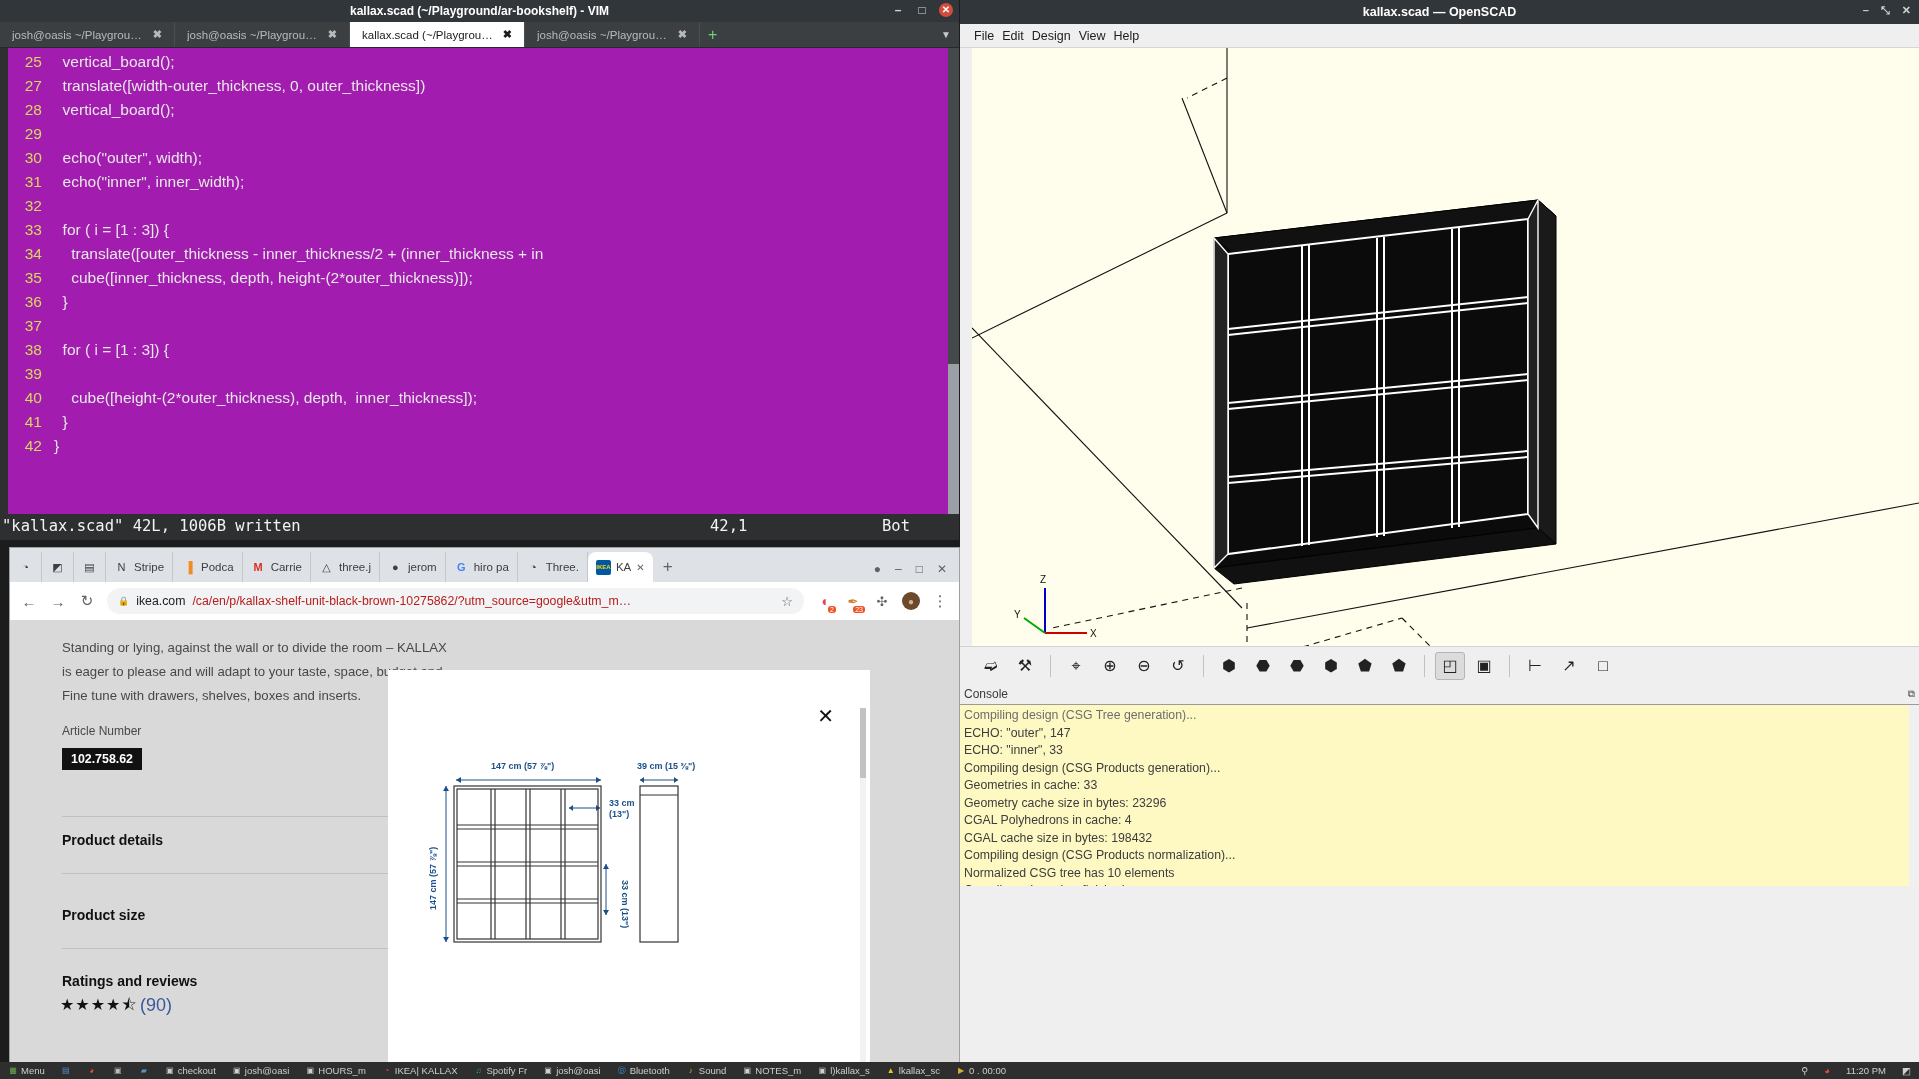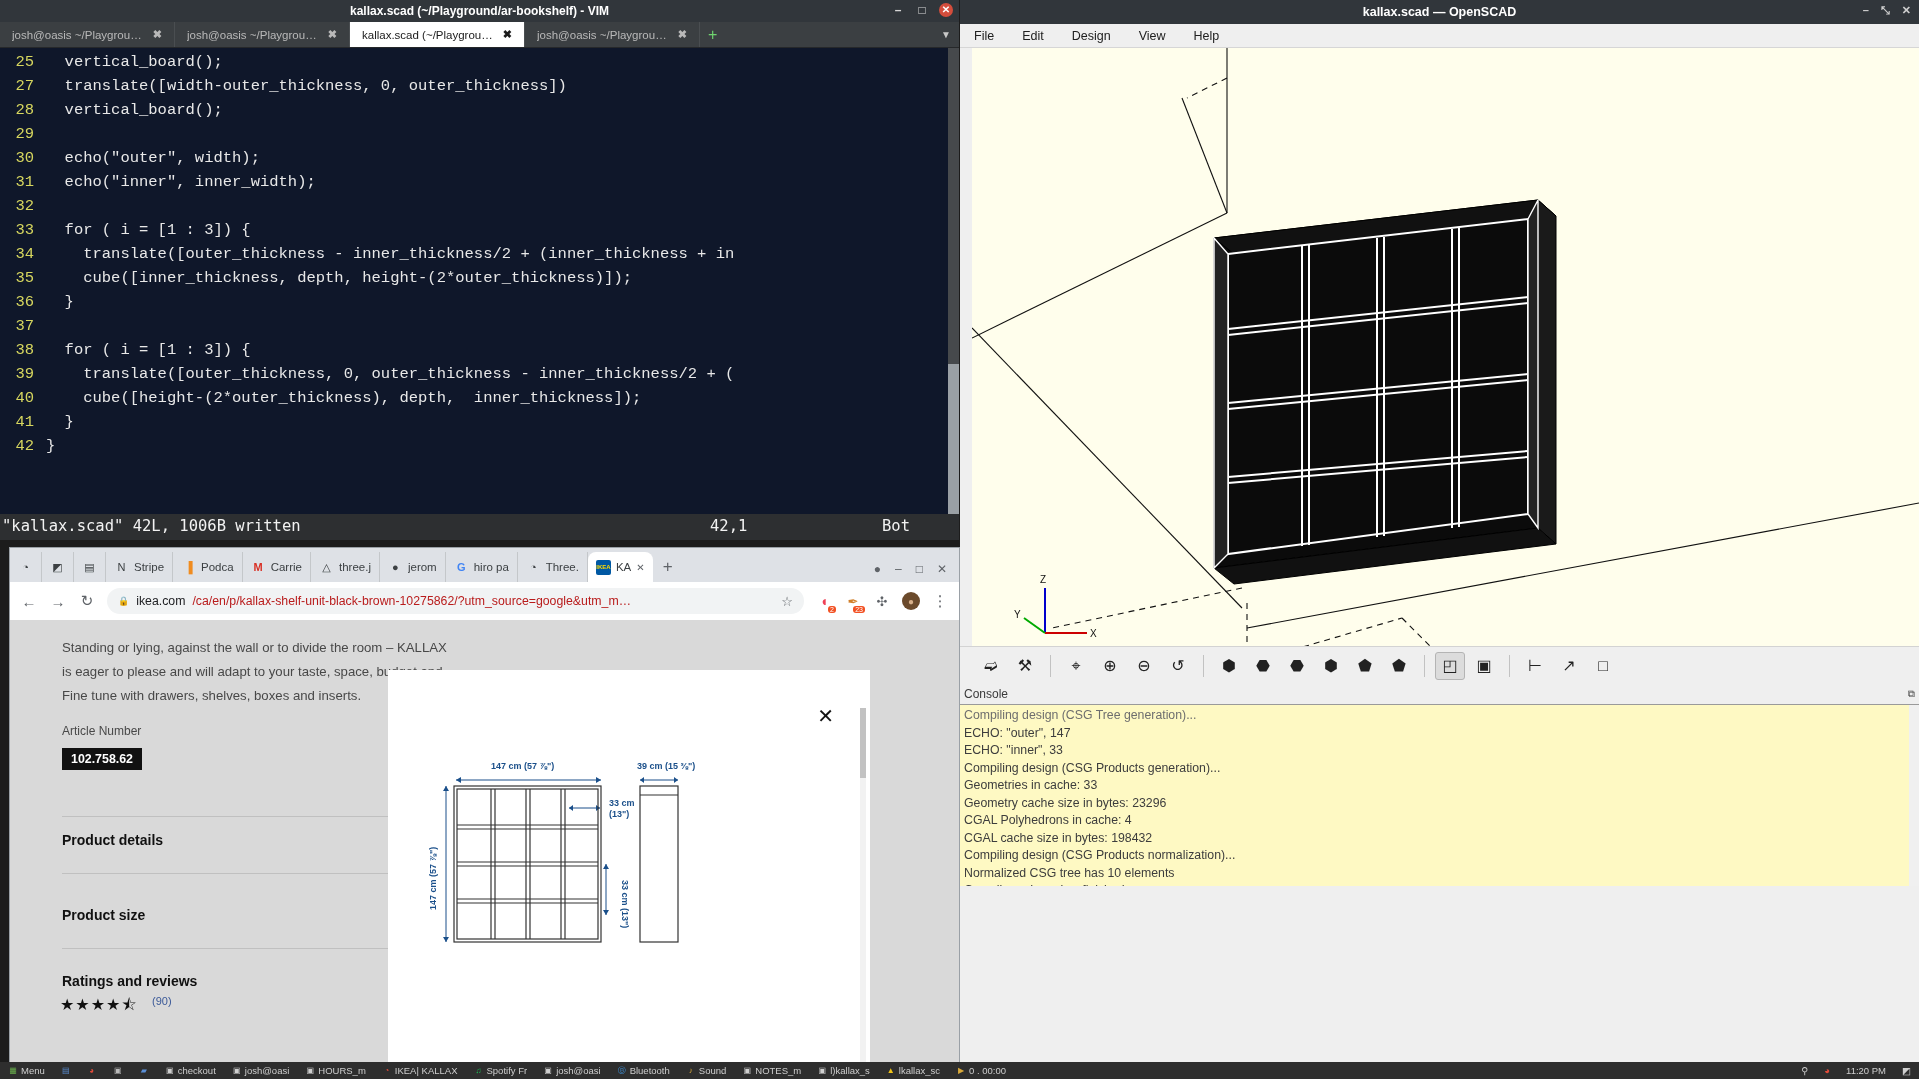--- a/index.html
+++ b/index.html
@@ -35,23 +35,23 @@
     color: #b9b9b9; background: #3b3f42; max-width: 175px; overflow: hidden;
     white-space: nowrap; border-right: 1px solid #4a4e51;
   }
   .vim-tab.active { background: #ffffff; color: #1a1a1a; }
   .vim-tab .tabx { font-weight: bold; font-size: 11px; }
   .vim-tab-label { overflow: hidden; text-overflow: ellipsis; }
   .vim-tab-plus { display:flex; align-items:center; padding: 0 8px; color: #6fd36f; font-size: 16px; }
   .vim-tab-menu { display:flex; align-items:center; padding: 0 8px; color: #c8c8c8; font-size: 10px; margin-left:auto;}
 
   .vim-editor {
-    height: 466px; background: #0f172a; overflow: hidden;
-    font-family: Liberation Mono, monospace; font-size: 15.5px;
-    padding-top: 2px; position: relative;
+    height: 466px; background: #a21caf; overflow: hidden;
+    font-family: Liberation Sans, sans-serif; font-size: 15.5px;
+    padding-top: 2px; position: relative; margin-left: 8px;
   }
   .vim-line { height: 24px; line-height: 24px; white-space: pre; display: flex; }
   .vim-lnum { width: 46px; text-align: right; padding-right: 12px; color: #d7d75f; flex: 0 0 46px; }
   .vim-code { color: #e8e8e8; }
   .vim-scrollbar {
     position: absolute; right: 0; top: 0; width: 11px; height: 100%;
     background: #46494c;
   }
   .vim-scrollthumb { position: absolute; right: 0; bottom: 0; width: 11px; height: 150px; background: #9aa0a5; }
   .vim-status {
@@ -69,21 +69,21 @@
     background: #efefef;
   }
   .scad-titlebar {
     height: 24px; background: #31363b; color: #fff; display: flex;
     align-items: center; justify-content: center; font-size: 12.5px; font-weight: bold;
     position: relative;
   }
   .scad-winbtns { position: absolute; right: 8px; top: 4px; display: flex; gap: 12px; color:#cfcfcf; font-size: 11px;}
   .scad-menubar {
     height: 24px; background: #efefef; display: flex; align-items: center;
-    gap: 20px; padding-left: 10px; font-size: 12.5px; color: #202020;
+    padding-left: 10px; font-size: 12.5px; color: #202020;
     border-bottom: 1px solid #d6d6d6;
   }
   .scad-menu-item { padding: 2px 4px; cursor: default; }
   .scad-viewport {
     position: relative; height: 598px; background: #fffeec;
     border-left: 12px solid #efefef; overflow: hidden;
   }
   .scad-toolbar {
     height: 38px; background: #efefef; display: flex; align-items: center;
     padding-left: 16px; gap: 4px; border-top: 1px solid #d3d3d3;
@@ -138,21 +138,21 @@
   .ch-page { height: 442px; background: #d9d9d9; position: relative; overflow: hidden; }
   .ikea-desc { position: absolute; left: 52px; top: 16px; font-size: 13.2px; color: #484848; line-height: 24px; width: 470px;}
   .ikea-art-label { position: absolute; left: 52px; top: 104px; font-size: 12px; color: #484848; }
   .ikea-art-chip {
     position: absolute; left: 52px; top: 128px; background: #111; color: #fff;
     font-size: 12.4px; font-weight: bold; padding: 4px 9px;
   }
   .ikea-rule { position: absolute; left: 52px; width: 470px; height: 1px; background: #c0c0c0; }
   .ikea-h { position: absolute; left: 52px; font-size: 14px; font-weight: bold; color: #111; }
   .ikea-stars { position: absolute; left: 50px; top: 496px; font-size: 16px; color: #111; letter-spacing: 1px;}
-  .ikea-stars-count { position: absolute; left: 142px; top: 497px; font-size: 11px; color: #3b5998; }
+  .ikea-stars-count { position: absolute; left: 130px; top: 497px; font-size: 18px; color: #3b5998; }
 
   .ikea-modal {
     position: absolute; left: 378px; top: 50px; width: 482px; height: 392px;
     background: #ffffff; overflow: hidden;
   }
   .ikea-modal-close { position: absolute; right: 36px; top: 34px; font-size: 20px; color: #111; }
   .ikea-modal-scroll { position: absolute; right: 4px; top: 38px; width: 6px; height: 354px; background: #f2f2f2;}
   .ikea-modal-thumb { position: absolute; right: 4px; top: 38px; width: 6px; height: 70px; background: #c2c2c2;}
 
   .dim-svg { position: absolute; left: 0; top: 0; }
@@ -210,21 +210,21 @@
       <div class="vim-line"><span class="vim-lnum">29</span><span class="vim-code"></span></div>
       <div class="vim-line"><span class="vim-lnum">30</span><span class="vim-code">  echo("outer", width);</span></div>
       <div class="vim-line"><span class="vim-lnum">31</span><span class="vim-code">  echo("inner", inner_width);</span></div>
       <div class="vim-line"><span class="vim-lnum">32</span><span class="vim-code"></span></div>
       <div class="vim-line"><span class="vim-lnum">33</span><span class="vim-code">  for ( i = [1 : 3]) {</span></div>
       <div class="vim-line"><span class="vim-lnum">34</span><span class="vim-code">    translate([outer_thickness - inner_thickness/2 + (inner_thickness + in</span></div>
       <div class="vim-line"><span class="vim-lnum">35</span><span class="vim-code">    cube([inner_thickness, depth, height-(2*outer_thickness)]);</span></div>
       <div class="vim-line"><span class="vim-lnum">36</span><span class="vim-code">  }</span></div>
       <div class="vim-line"><span class="vim-lnum">37</span><span class="vim-code"></span></div>
       <div class="vim-line"><span class="vim-lnum">38</span><span class="vim-code">  for ( i = [1 : 3]) {</span></div>
-      <div class="vim-line"><span class="vim-lnum">39</span><span class="vim-code">    translate([outer_thickness, 0, outer_thickness - inner_thickness/2 + (</span></div>
+      <div class="vim-line"><span class="vim-lnum">39</span></div>
       <div class="vim-line"><span class="vim-lnum">40</span><span class="vim-code">    cube([height-(2*outer_thickness), depth,  inner_thickness]);</span></div>
       <div class="vim-line"><span class="vim-lnum">41</span><span class="vim-code">  }</span></div>
       <div class="vim-line"><span class="vim-lnum">42</span><span class="vim-code">}</span></div>
       <div class="vim-scrollbar">
         <div class="vim-scrollthumb"></div>
       </div>
     </div>
 
     <div class="vim-status vim-statusrow">
       <span>"kallax.scad" 42L, 1006B written</span>

